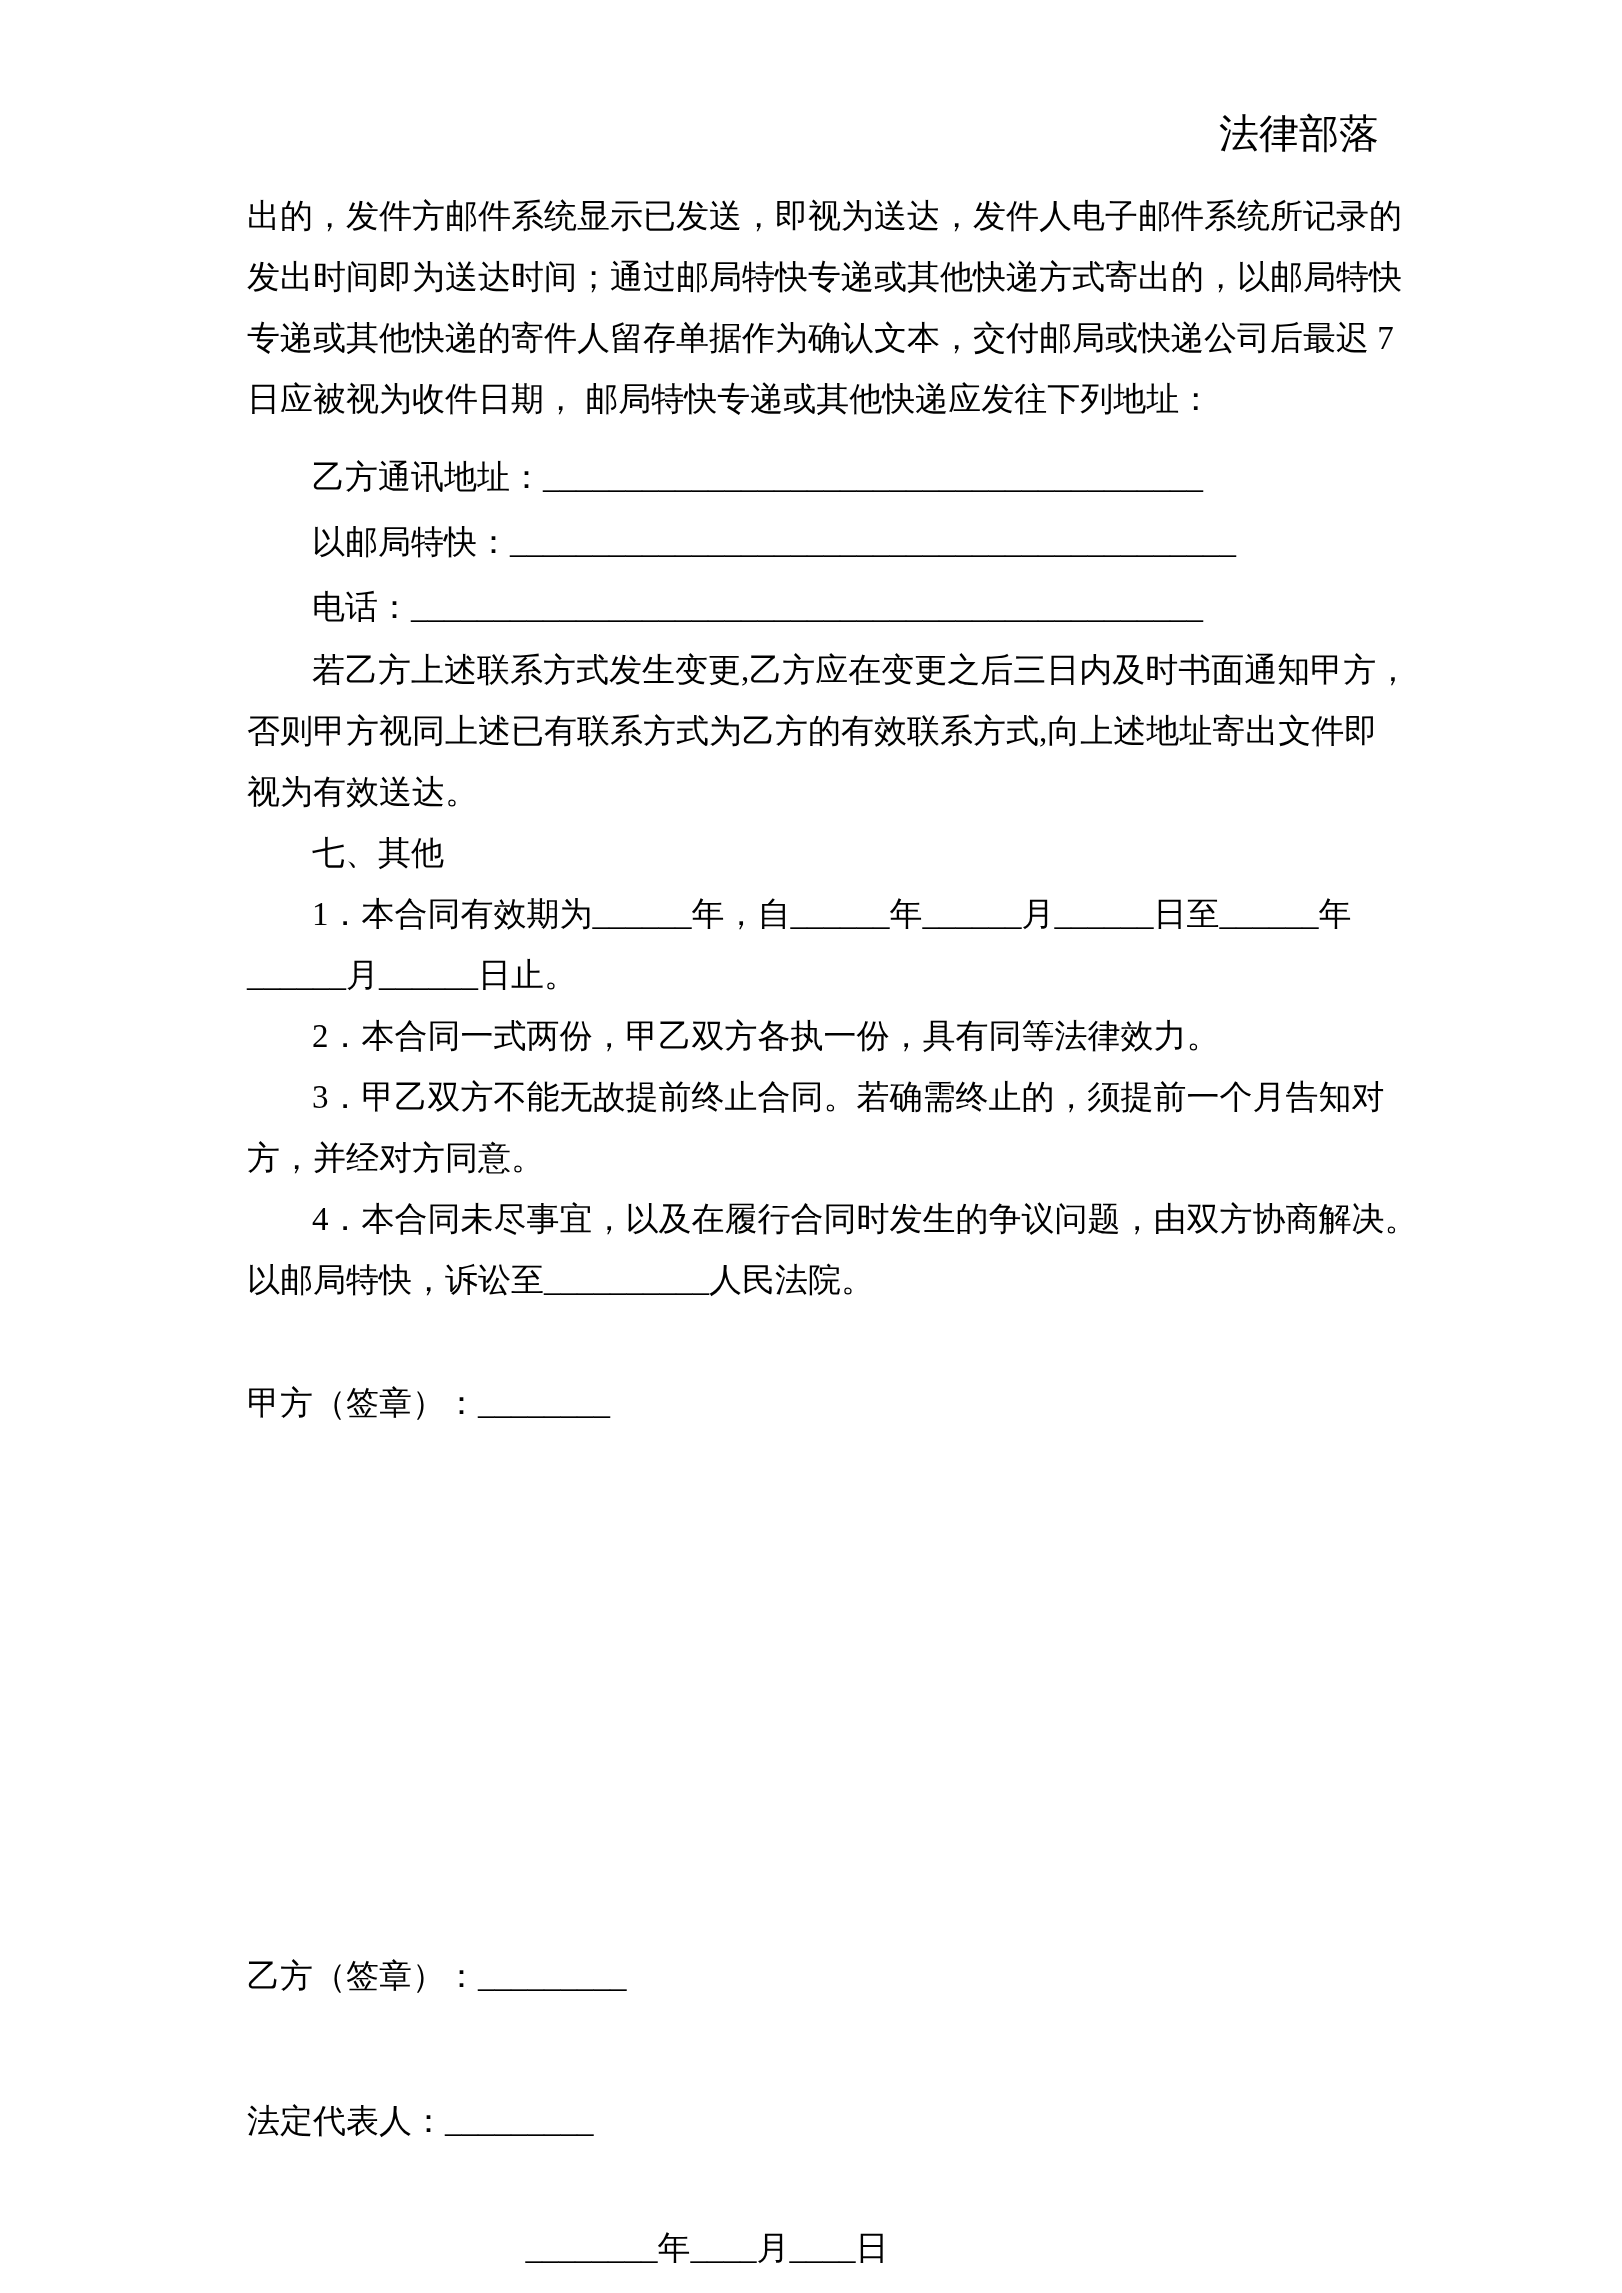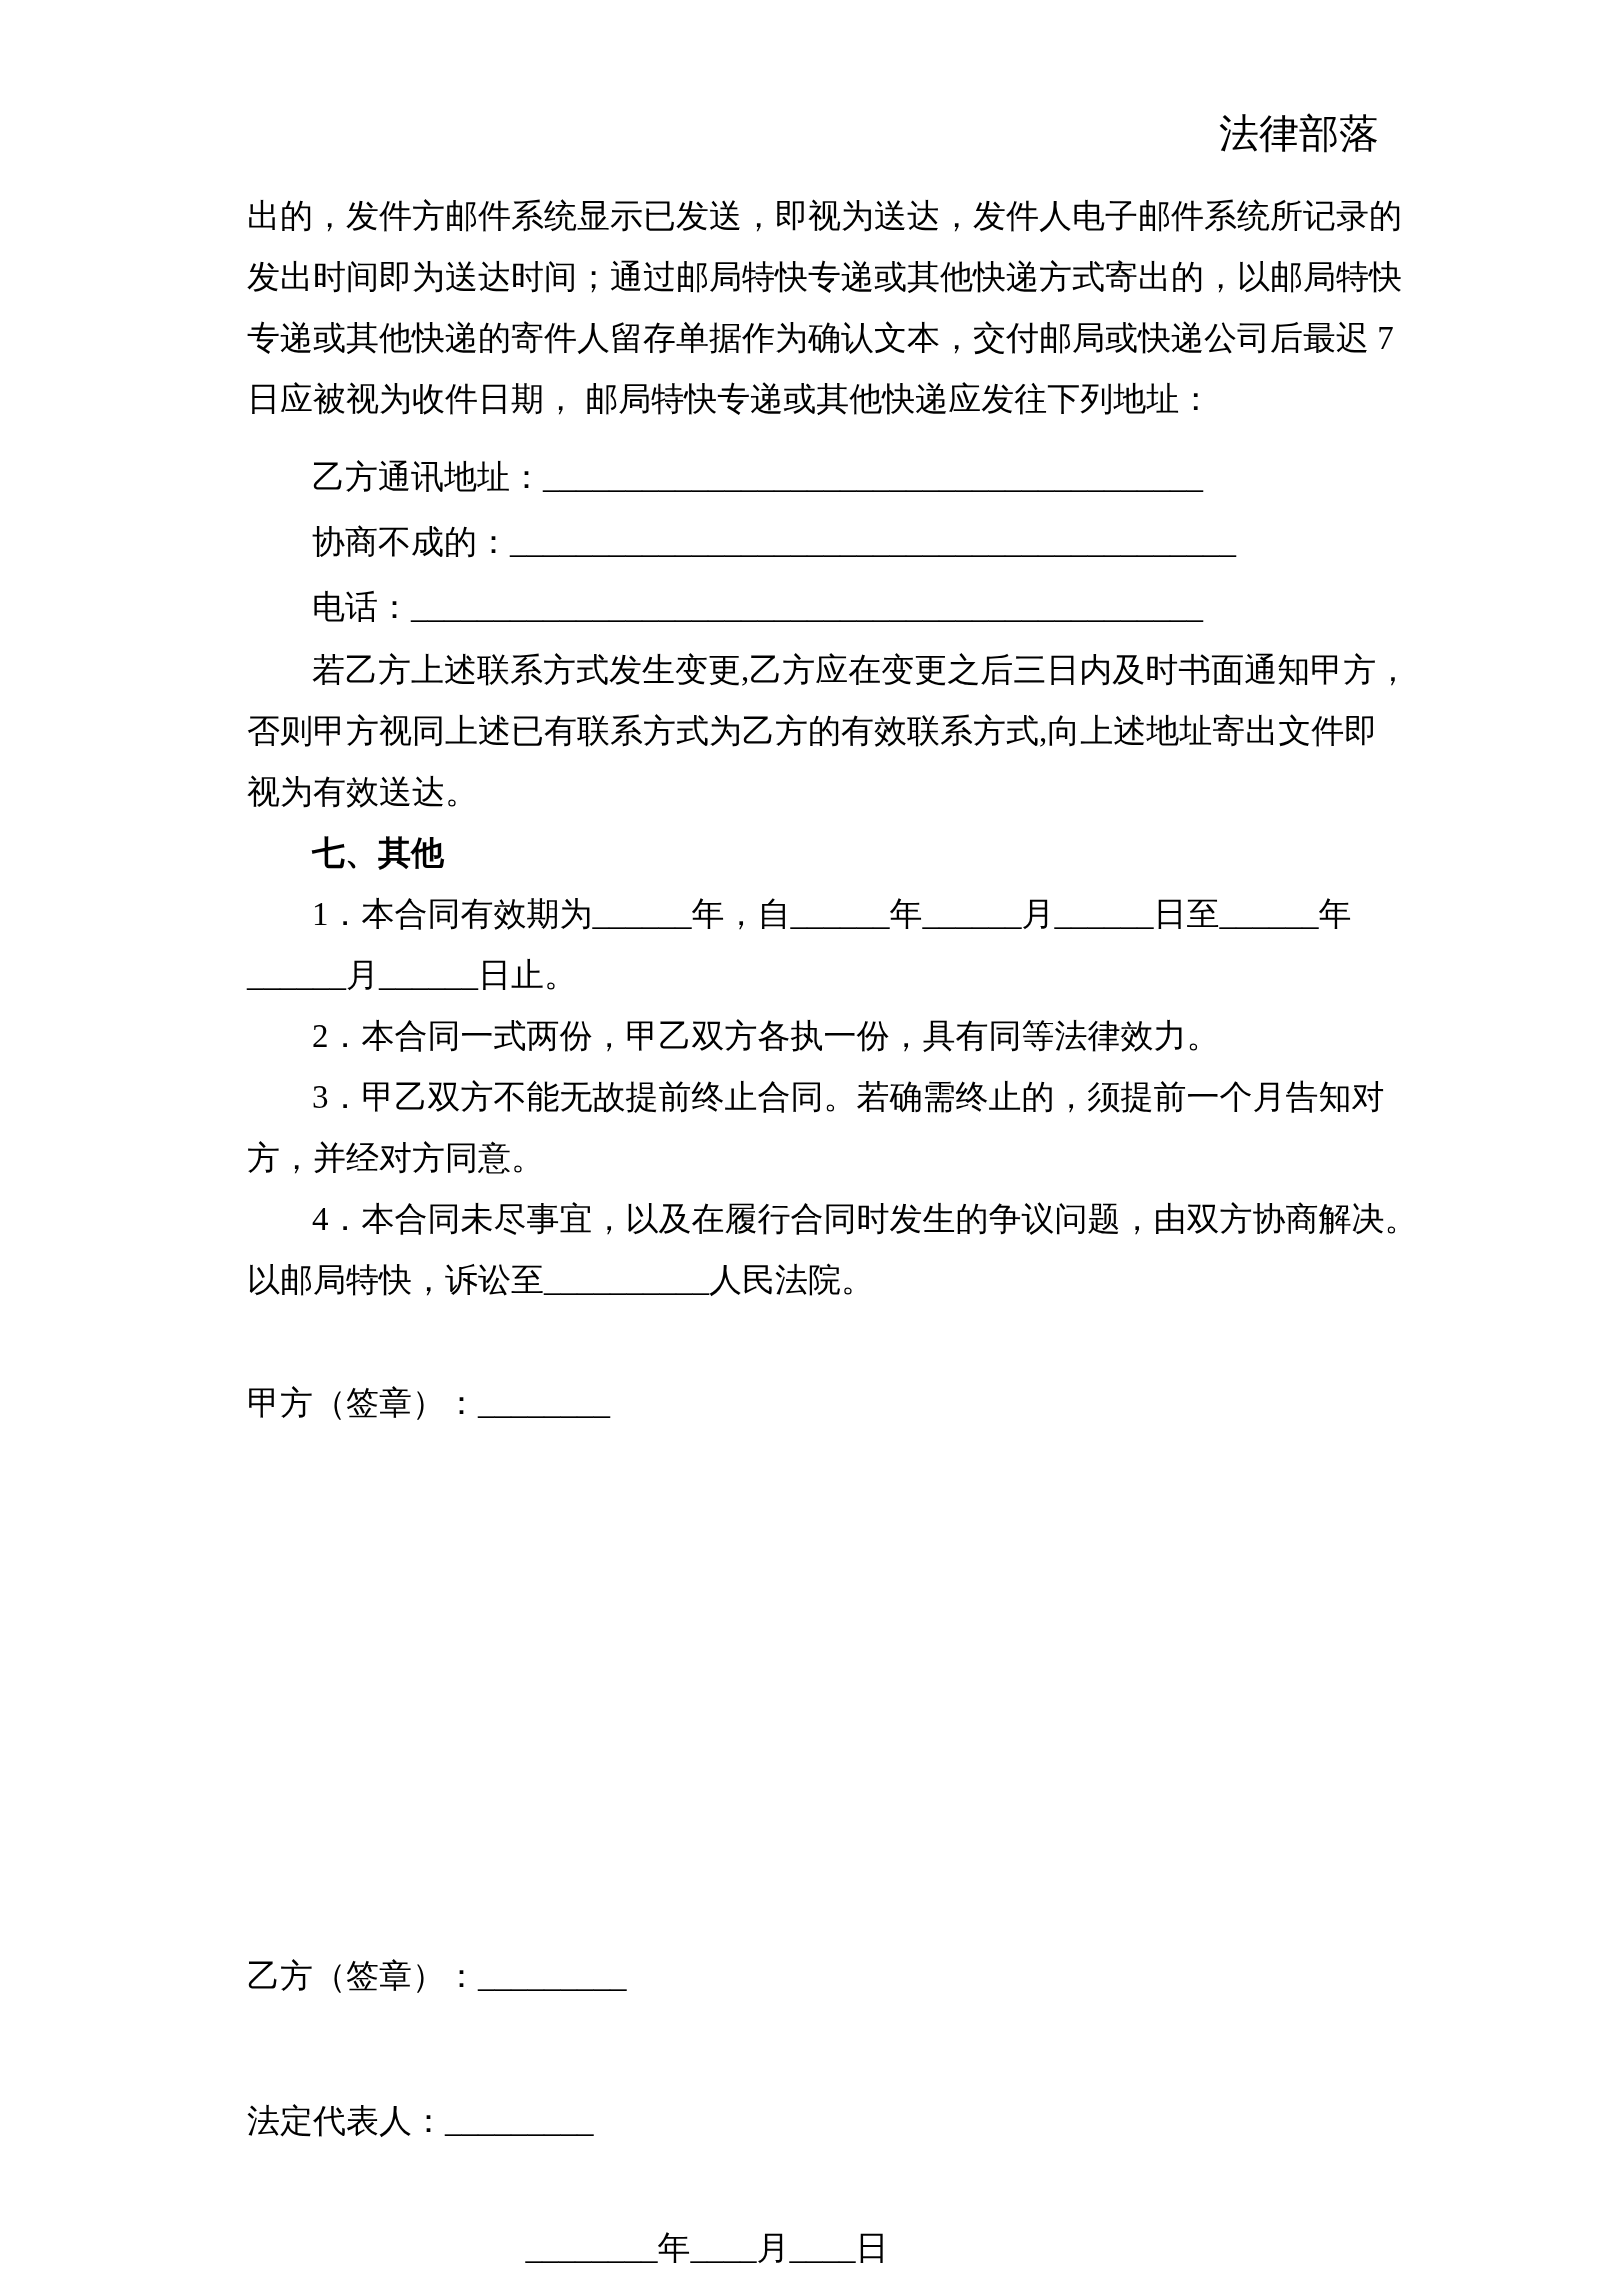--- a/index.html
+++ b/index.html
@@ -31,21 +31,21 @@
     top: 186px;
     width: 1130px;
   }
   .line {
     font-size: 33px;
     line-height: 61px;
     height: 61px;
     white-space: pre;
   }
   .line.indent { padding-left: 65px; }
-  .line.heading { font-weight: 700; }
+  .line.heading { font-weight: 400; }
   .line.field { line-height: 65px; height: 65px; }
   .line.first-field { margin-top: 14.5px; }
 
   .sig-block { margin-top: 62px; }
   .sig-row {
     display: flex;
     font-size: 33px;
     line-height: 61px;
     white-space: pre;
     flex-direction: column;
@@ -62,21 +62,21 @@
   <div class="watermark">法律部落</div>
 
   <div class="content">
 
     <div id="lines-container">
         <div class="line body">出的，发件方邮件系统显示已发送，即视为送达，发件人电子邮件系统所记录的</div>
         <div class="line body">发出时间即为送达时间；通过邮局特快专递或其他快递方式寄出的，以邮局特快</div>
         <div class="line body">专递或其他快递的寄件人留存单据作为确认文本，交付邮局或快递公司后最迟 7</div>
         <div class="line body">日应被视为收件日期， 邮局特快专递或其他快递应发往下列地址：</div>
         <div class="line field indent first-field">乙方通讯地址：________________________________________</div>
-        <div class="line field indent">协商不成的：____________________________________________</div>
+        <div class="line field indent">以邮局特快：____________________________________________</div>
         <div class="line field indent">电话：________________________________________________</div>
         <div class="line body indent">若乙方上述联系方式发生变更,乙方应在变更之后三日内及时书面通知甲方，</div>
         <div class="line body">否则甲方视同上述已有联系方式为乙方的有效联系方式,向上述地址寄出文件即</div>
         <div class="line body">视为有效送达。</div>
         <div class="line heading indent">七、其他</div>
         <div class="line body indent">1．本合同有效期为______年，自______年______月______日至______年</div>
         <div class="line body">______月______日止。</div>
         <div class="line body indent">2．本合同一式两份，甲乙双方各执一份，具有同等法律效力。</div>
         <div class="line body indent">3．甲乙双方不能无故提前终止合同。若确需终止的，须提前一个月告知对</div>
         <div class="line body">方，并经对方同意。</div>

